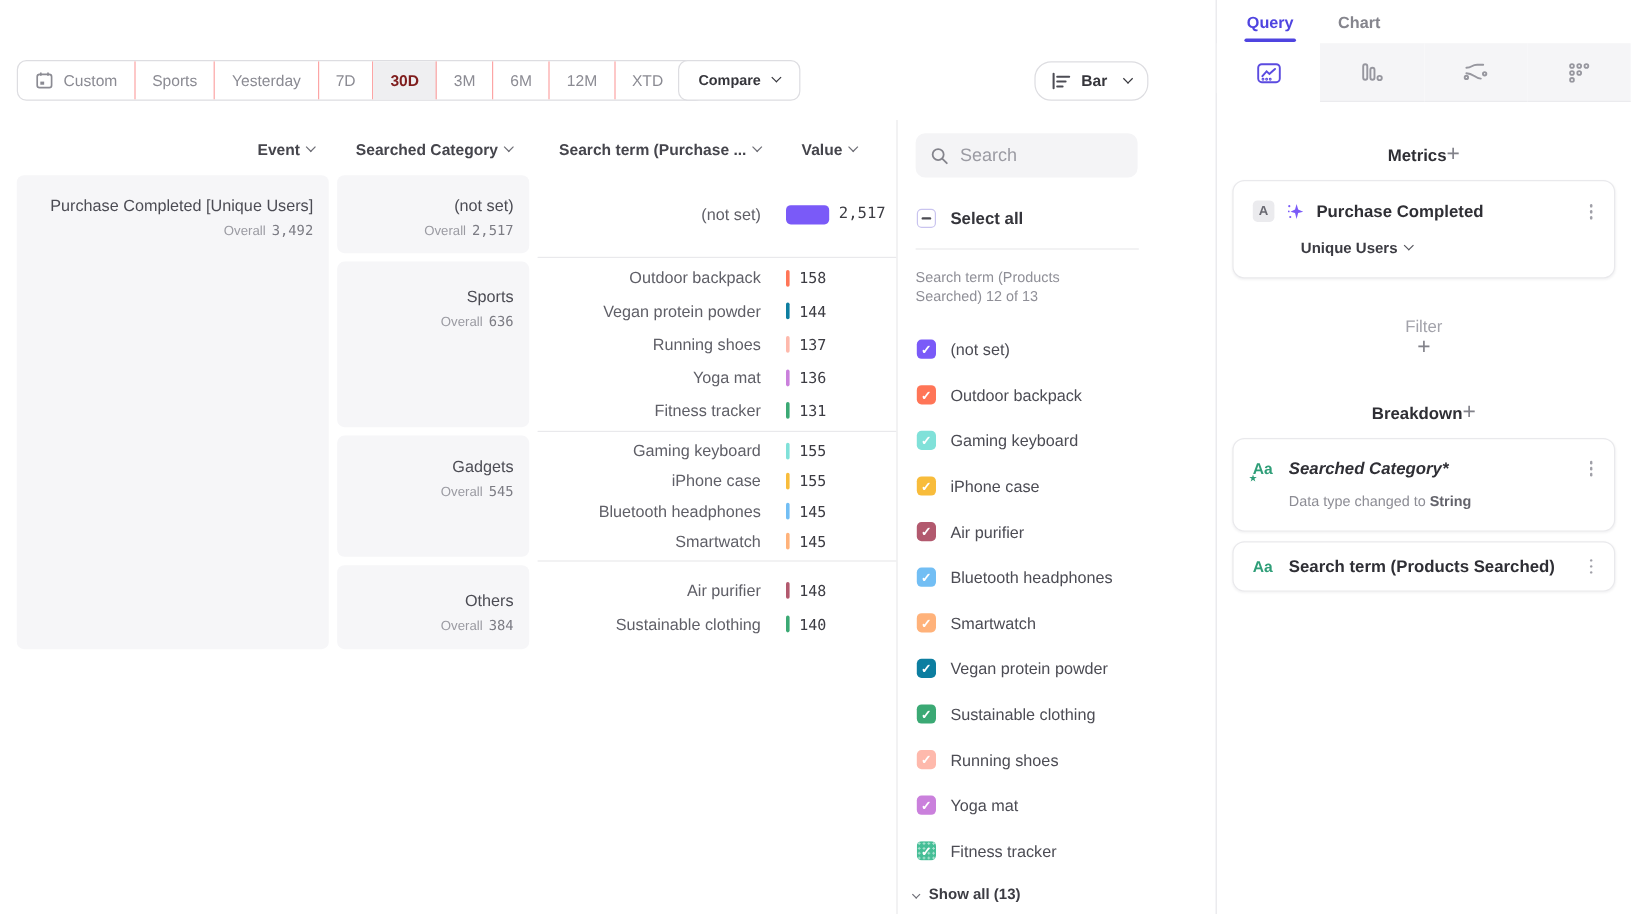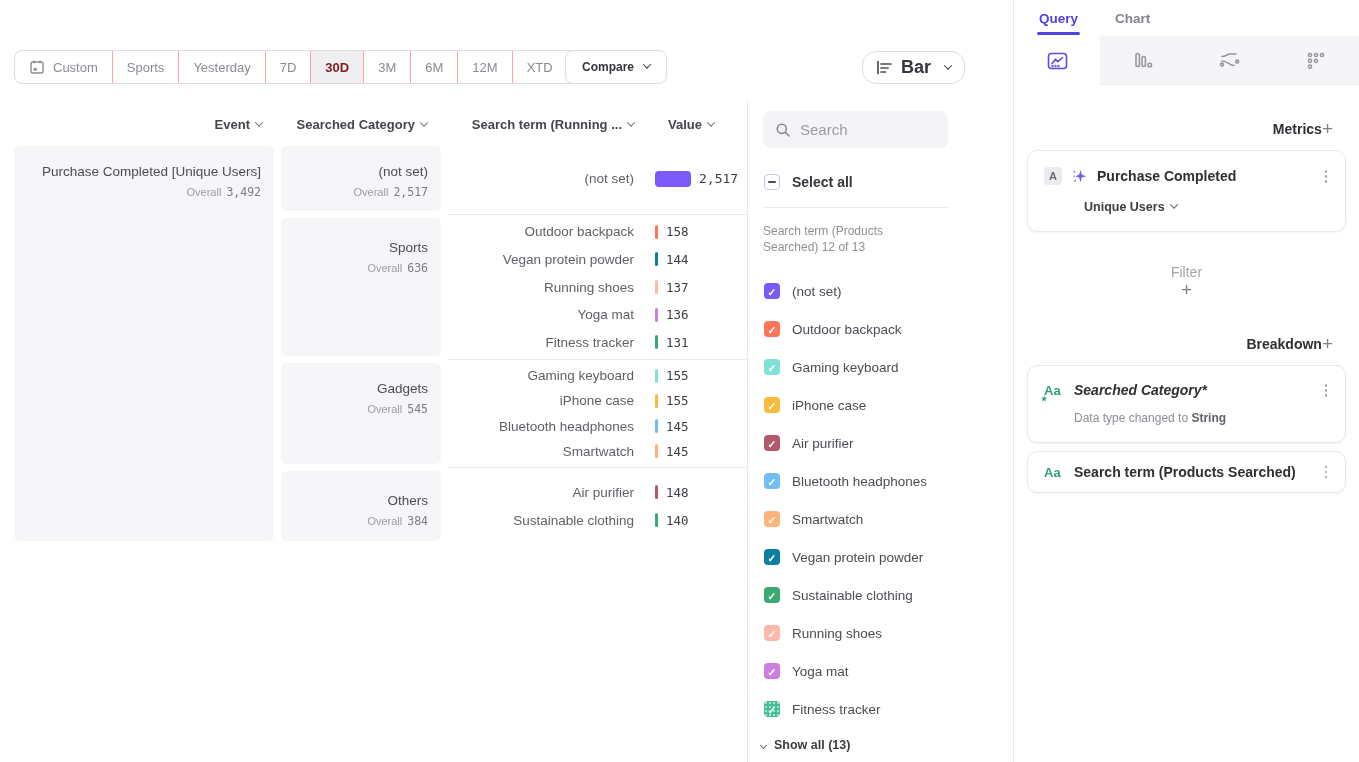--- a/index.html
+++ b/index.html
@@ -11,21 +11,21 @@
   .kebab { display:flex; flex-direction:column; gap:2.5px; padding:4px; cursor:pointer; }
   .kebab i { width:2.5px; height:2.5px; border-radius:50%; background:#a0a0a8; }
   .plusbtn { font-size:19px; font-weight:400; color:#82828a; line-height:1; cursor:pointer; }
 
   
   .datebar { position:absolute; left:14px; top:50px; height:34px; display:flex; align-items:stretch; border:1px solid #dddde1; border-radius:8px; overflow:hidden; background:#fff; }
   .datebar .seg { display:flex; align-items:center; gap:8px; padding:0 14px; font-size:13px; color:#8b8b93; border-right:1px solid #fca5a5; cursor:pointer; white-space:nowrap; }
   .datebar .seg:last-child { border-right:none; }
   .datebar .seg.active { background:#efeff1; color:#7f1d1d; font-weight:700; }
   .cmp-btn { position:absolute; left:565px; top:50px; height:34px; display:flex; align-items:center; gap:4px; padding:0 16px; border:1px solid #dddde1; border-radius:8px; font-size:12px; font-weight:700; color:#35353b; cursor:pointer; background:#fff; }
-  .bar-btn { position:absolute; left:862px; top:51px; height:33px; display:flex; align-items:center; gap:8px; padding:0 13px; border:1px solid #dddde1; border-radius:14px; font-size:18px; font-weight:700; color:#35353b; cursor:pointer; background:#fff; }
+  .bar-btn { position:absolute; left:862px; top:51px; height:33px; display:flex; align-items:center; gap:8px; padding:0 13px; border:1px solid #dddde1; border-radius:14px; font-size:13px; font-weight:700; color:#35353b; cursor:pointer; background:#fff; }
 
   
   .thead { position:absolute; top:117px; font-size:13px; font-weight:600; color:#45454c; }
   .thead .chev { color:#6d6d75; }
   .h-event    { left:14px;  width:248px; text-align:right; }
   .h-cat      { left:281px; width:146px; text-align:right; }
   .h-term     { left:448px; width:186px; text-align:right; }
   .h-value    { left:668px; }
   .th { cursor:pointer; }
 
@@ -76,21 +76,21 @@
 
   
   .sidebar { position:absolute; left:1013px; top:0; width:346px; height:762px; border-left:1px solid #e7e7ea; background:#fff; }
   .qtabs { height:36px; display:flex; align-items:center; gap:37px; padding-left:25px; }
   .qtab { font-size:13.5px; font-weight:700; color:#85858d; cursor:pointer; position:relative; }
   .qtab.active { color:#4f44e0; }
   .qtab.active::after { content:""; position:absolute; left:-2px; right:-2px; bottom:-9px; height:3px; border-radius:2px; background:#4f44e0; }
   .icontabs { position:absolute; left:0; top:36px; right:0; height:49px; display:flex; }
   .itab { flex:1 1 0; display:flex; align-items:center; justify-content:center; background:#f5f5f7; border-bottom:1px solid #ebebee; cursor:pointer; }
   .itab.active { background:#fff; border-bottom:none; border-radius:0 0 8px 8px; }
-  .sb-h { position:absolute; left:26px; right:26px; display:flex; align-items:center; justify-content:flex-end; font-size:14px; font-weight:700; color:#2f2f35; }
+  .sb-h { position:absolute; left:26px; right:26px; display:flex; align-items:center; justify-content:center; font-size:14px; font-weight:700; color:#2f2f35; }
   .sb-h.dim { color:#a3a3ab; font-weight:400; }
   .sb-card { position:absolute; left:13px; right:13px; background:#fff; border:1px solid #e9e9ec; border-radius:10px; box-shadow:0 1px 2px rgba(20,20,43,.05); }
   .mc-row1 { display:flex; align-items:center; gap:9px; padding:15px 14px 0 16px; }
   .badgeA { width:18px; height:18px; border-radius:4px; background:#ebebee; color:#6a6a72; font-size:11px; font-weight:700; display:flex; align-items:center; justify-content:center; }
   .mc-name { font-size:14px; font-weight:700; color:#2f2f35; flex:1; }
   .mc-row2 { display:flex; align-items:center; padding:13px 0 0 56px; font-size:12.5px; font-weight:700; color:#3c3c43; cursor:pointer; }
   .mc-row2 .chev { color:#55555d; }
   .aa { font-size:13px; font-weight:700; color:#2f9e78; position:relative; width:20px; }
   .aa .star { position:absolute; left:-3px; bottom:-5px; font-size:7px; color:#2f9e78; }
   .bd-name { font-size:14px; font-weight:700; color:#2f2f35; flex:1; }
@@ -156,21 +156,21 @@
           <line x1="5" y1="8" x2="12" y2="8"></line>
           <line x1="5" y1="12" x2="9.5" y2="12"></line>
       </svg>
     </span>
     <span>Bar</span>
     <span class="chev"></span>
   </div>
 
   <div class="thead h-event th"><span>Event</span><span class="chev"></span></div>
   <div class="thead h-cat th"><span>Searched Category</span><span class="chev"></span></div>
-  <div class="thead h-term th"><span>Search term (Running ...</span><span class="chev"></span></div>
+  <div class="thead h-term th"><span>Search term (Purchase ...</span><span class="chev"></span></div>
   <div class="thead h-value th"><span>Value</span><span class="chev"></span></div>
 
   <div class="event-card">
     <div class="cell-name">Purchase Completed [Unique Users]</div>
     <div class="cell-sub"><span>Overall</span><span class="num">3,492</span></div>
   </div>
 
   <div class="groups">
     <div class="gcard">
       <div class="cell-name">(not set)</div>

